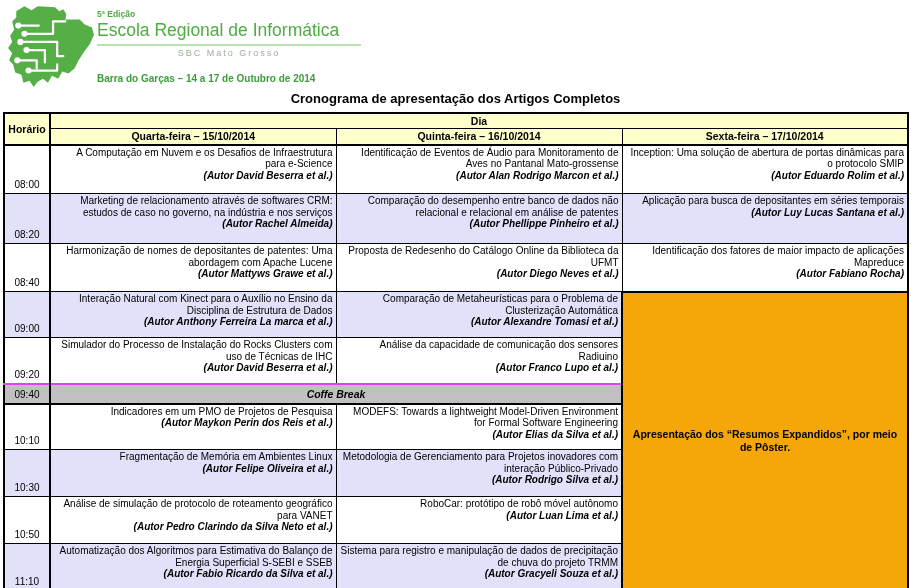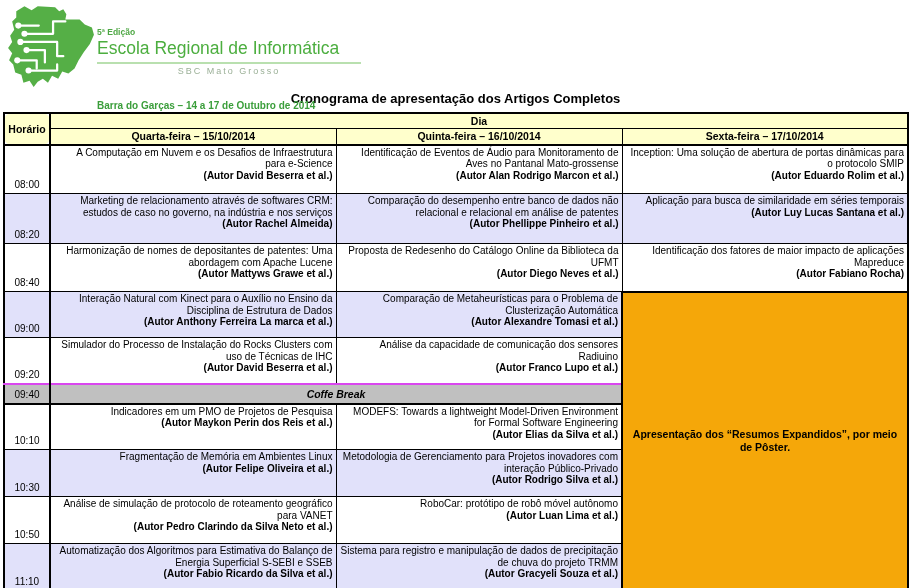--- a/index.html
+++ b/index.html
@@ -2,39 +2,39 @@
 <html><head>
 <meta charset="utf-8">
 <style>
   html,body{margin:0;padding:0;background:#fff;}
   body{width:911px;height:588px;font-family:"Liberation Sans",sans-serif;color:#000;overflow:hidden;}
 
   
   .header{position:relative;height:88px;}
   .logo-svg{position:absolute;left:4px;top:3px;}
   .logo-text{position:absolute;left:97px;top:9px;}
-  .edition{font-size:8.5px;font-weight:bold;color:#4FA845;margin-top:18px;}
+  .edition{font-size:8.5px;font-weight:bold;color:#4FA845;}
   .school{font-size:17.5px;font-weight:normal;color:#4CAE3F;margin-top:1px;
           padding-bottom:3px;border-bottom:2px solid #B9E0AF;width:264px;white-space:nowrap;}
   .sbc{font-size:9px;color:#9BB097;letter-spacing:2px;text-align:center;width:264px;margin-top:2px;}
-  .locdate{font-size:10px;font-weight:bold;color:#3B9E3B;margin-top:24px;white-space:nowrap;}
+  .locdate{font-size:10px;font-weight:bold;color:#3B9E3B;margin-top:15px;white-space:nowrap;}
 
   .page-title{text-align:center;font-size:13px;font-weight:bold;margin-top:3px;}
 
   
   table{border-collapse:collapse;table-layout:fixed;width:905px;margin-left:3px;margin-top:6px;
         border:2px solid #000;}
   th,td{border:1px solid #000;overflow:hidden;}
   .hdr{background:#FFFFCC;font-weight:bold;text-align:center;font-size:10.5px;}
   th.horario{border-right:2px solid #000;border-bottom:2px solid #000;border-radius:8px;}
   tr.day-row th{border-bottom:2px solid #000;}
   td.time{font-size:10px;text-align:center;vertical-align:bottom;padding:0 0 3px 0;
           border-right:2px solid #000;}
   td.paper{vertical-align:top;padding:1px 3px 0 3px;font-size:10px;line-height:11.6px;text-align:right;}
-  .pa{font-weight:bold;}
+  .pa{font-weight:bold;font-style:italic;}
   tr.lav td{background:#E1E1FA;}
   tr.coffee td{background:#C0C0C0;border-top:2px solid #d946ef;border-bottom:2px solid #000;}
   td.coffee-label{text-align:center;font-weight:bold;font-style:italic;font-size:10.5px;}
   td.poster{background:#F5A709 !important;vertical-align:middle;text-align:center;
             font-weight:bold;font-size:10.5px;padding:0 8px;border:2px solid #000;line-height:13px;}
 </style>
 </head>
 <body>
 
 <div class="header">
@@ -105,21 +105,21 @@
       <td class="time">08:20</td>
       <td class="paper">
           <div class="pt">Marketing de relacionamento através de softwares CRM: estudos de caso no governo, na indústria e nos serviços</div>
           <div class="pa">(Autor Rachel Almeida)</div>
         </td>
       <td class="paper">
           <div class="pt">Comparação do desempenho entre banco de dados não relacional e relacional em análise de patentes</div>
           <div class="pa">(Autor Phellippe Pinheiro et al.)</div>
         </td>
       <td class="paper">
-          <div class="pt">Aplicação para busca de similaridade em séries temporais</div>
+          <div class="pt">Aplicação para busca de depositantes em séries temporais</div>
           <div class="pa">(Autor Luy Lucas Santana et al.)</div>
         </td>
     </tr>
     <tr style="height:48px">
       <td class="time">08:40</td>
       <td class="paper">
           <div class="pt">Harmonização de nomes de depositantes de patentes: Uma abordagem com Apache Lucene</div>
           <div class="pa">(Autor Mattyws Grawe et al.)</div>
         </td>
       <td class="paper">

